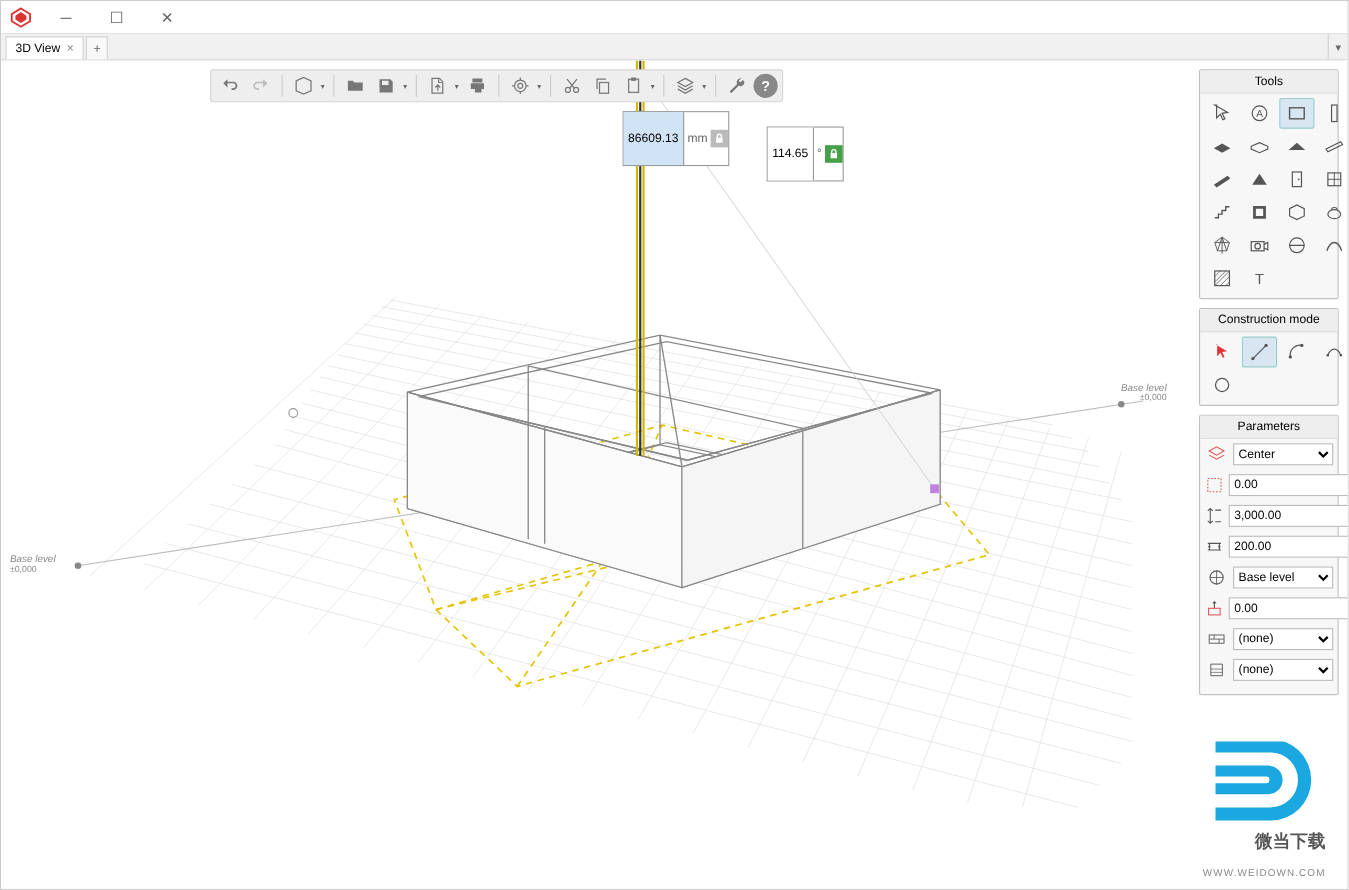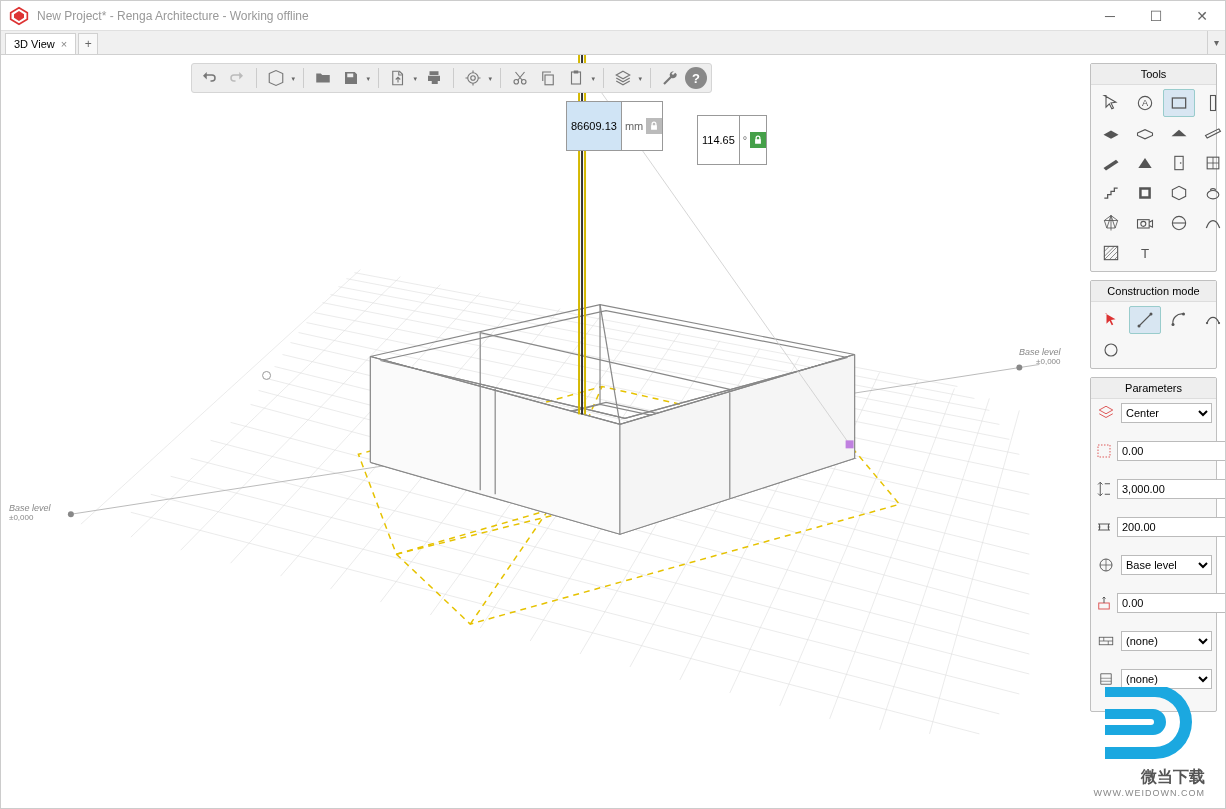--- a/index.html
+++ b/index.html
@@ -52,44 +52,43 @@
 .tool-grid { display: grid; grid-template-columns: repeat(4, 1fr); gap: 2px; }
 .tool-btn { width: 32px; height: 28px; display: flex; align-items: center; justify-content: center; border: 1px solid transparent; border-radius: 2px; color: #444; }
 .tool-btn.active { background: #d8e6f2; border-color: #9cc; }
 .tool-btn svg { width: 20px; height: 20px; }
 
 .mode-grid { display: grid; grid-template-columns: repeat(4, 1fr); gap: 2px; }
 .mode-btn { width: 32px; height: 28px; display: flex; align-items: center; justify-content: center; border: 1px solid transparent; border-radius: 2px; }
 .mode-btn.active { background: #d8e6f2; border-color: #9cc; }
 .mode-btn svg { width: 18px; height: 18px; }
 
-.param-row { display: flex; align-items: center; gap: 4px; margin-bottom: 18px; }
+.param-row { display: flex; align-items: center; gap: 4px; margin-bottom: 8px; }
 .param-row .picon { width: 22px; height: 20px; display: flex; align-items: center; justify-content: center; }
 .param-row .picon svg { width: 18px; height: 18px; }
 .param-row .pinput { flex: 1; height: 20px; border: 1px solid #bbb; font-size: 11px; padding: 0 4px; background: #fff; }
 .param-row select { flex: 1; height: 20px; border: 1px solid #bbb; font-size: 11px; background: #fff; }
 
 
 .baselabel { position: absolute; font-size: 9px; color: #888; font-style: italic; }
 .baselabel .sub { font-size: 8px; font-style: normal; }
 
 
 .watermark { position: absolute; right: 20px; bottom: 10px; text-align: right; }
 .watermark .cn { font-size: 16px; font-weight: bold; color: #555; margin-top: -4px; }
-.watermark .url { font-size: 9px; color: #888; letter-spacing: 1px; }
+.watermark .url { font-size: 9px; color: #888; letter-spacing: 1px; margin-top: 12px; }
 </style>
 </head>
 <body>
 
 <div class="titlebar">
   <svg class="app-icon" viewBox="0 0 24 24">
       <polygon points="12,2 22,8 22,16 12,22 2,16 2,8" fill="none" stroke="#d33" stroke-width="2"></polygon>
       <polygon points="12,6 18,10 18,14 12,18 6,14 6,10" fill="#d33"></polygon>
     </svg>
-  <span class="title-text">New Project* - Renga Architecture - Working offline</span>
   <div class="win-controls">
     <div class="win-btn">─</div>
     <div class="win-btn">☐</div>
     <div class="win-btn">✕</div>
   </div>
 </div>
 
 <div class="tabbar">
   <div class="tab">
     <span>3D View</span>

